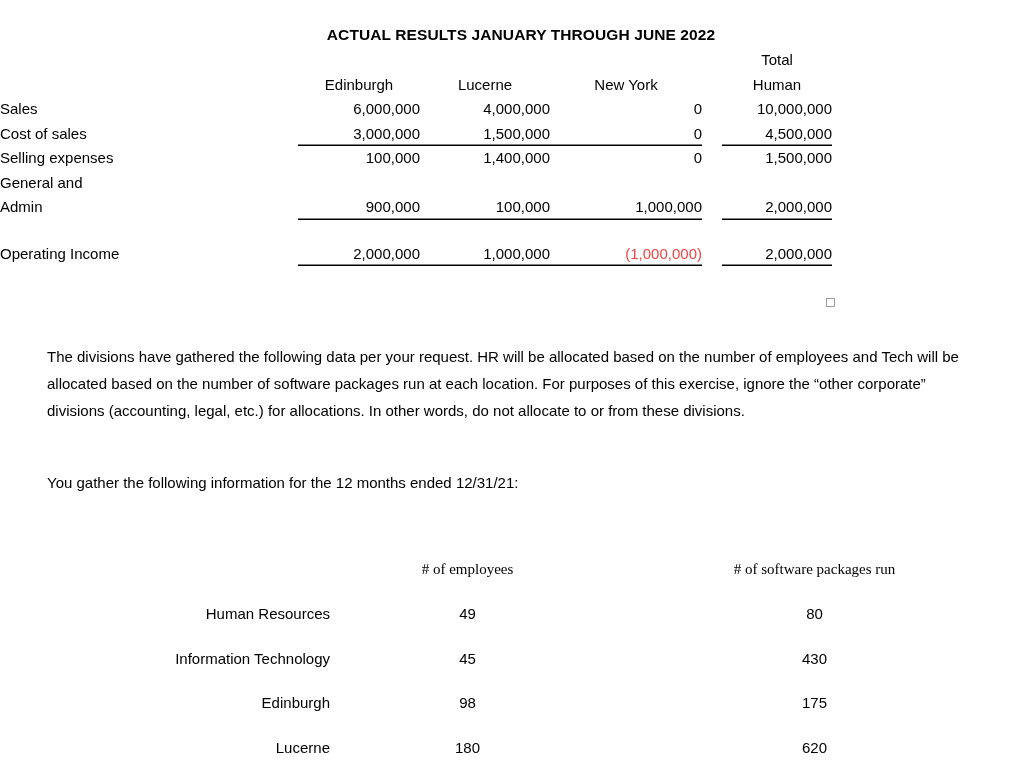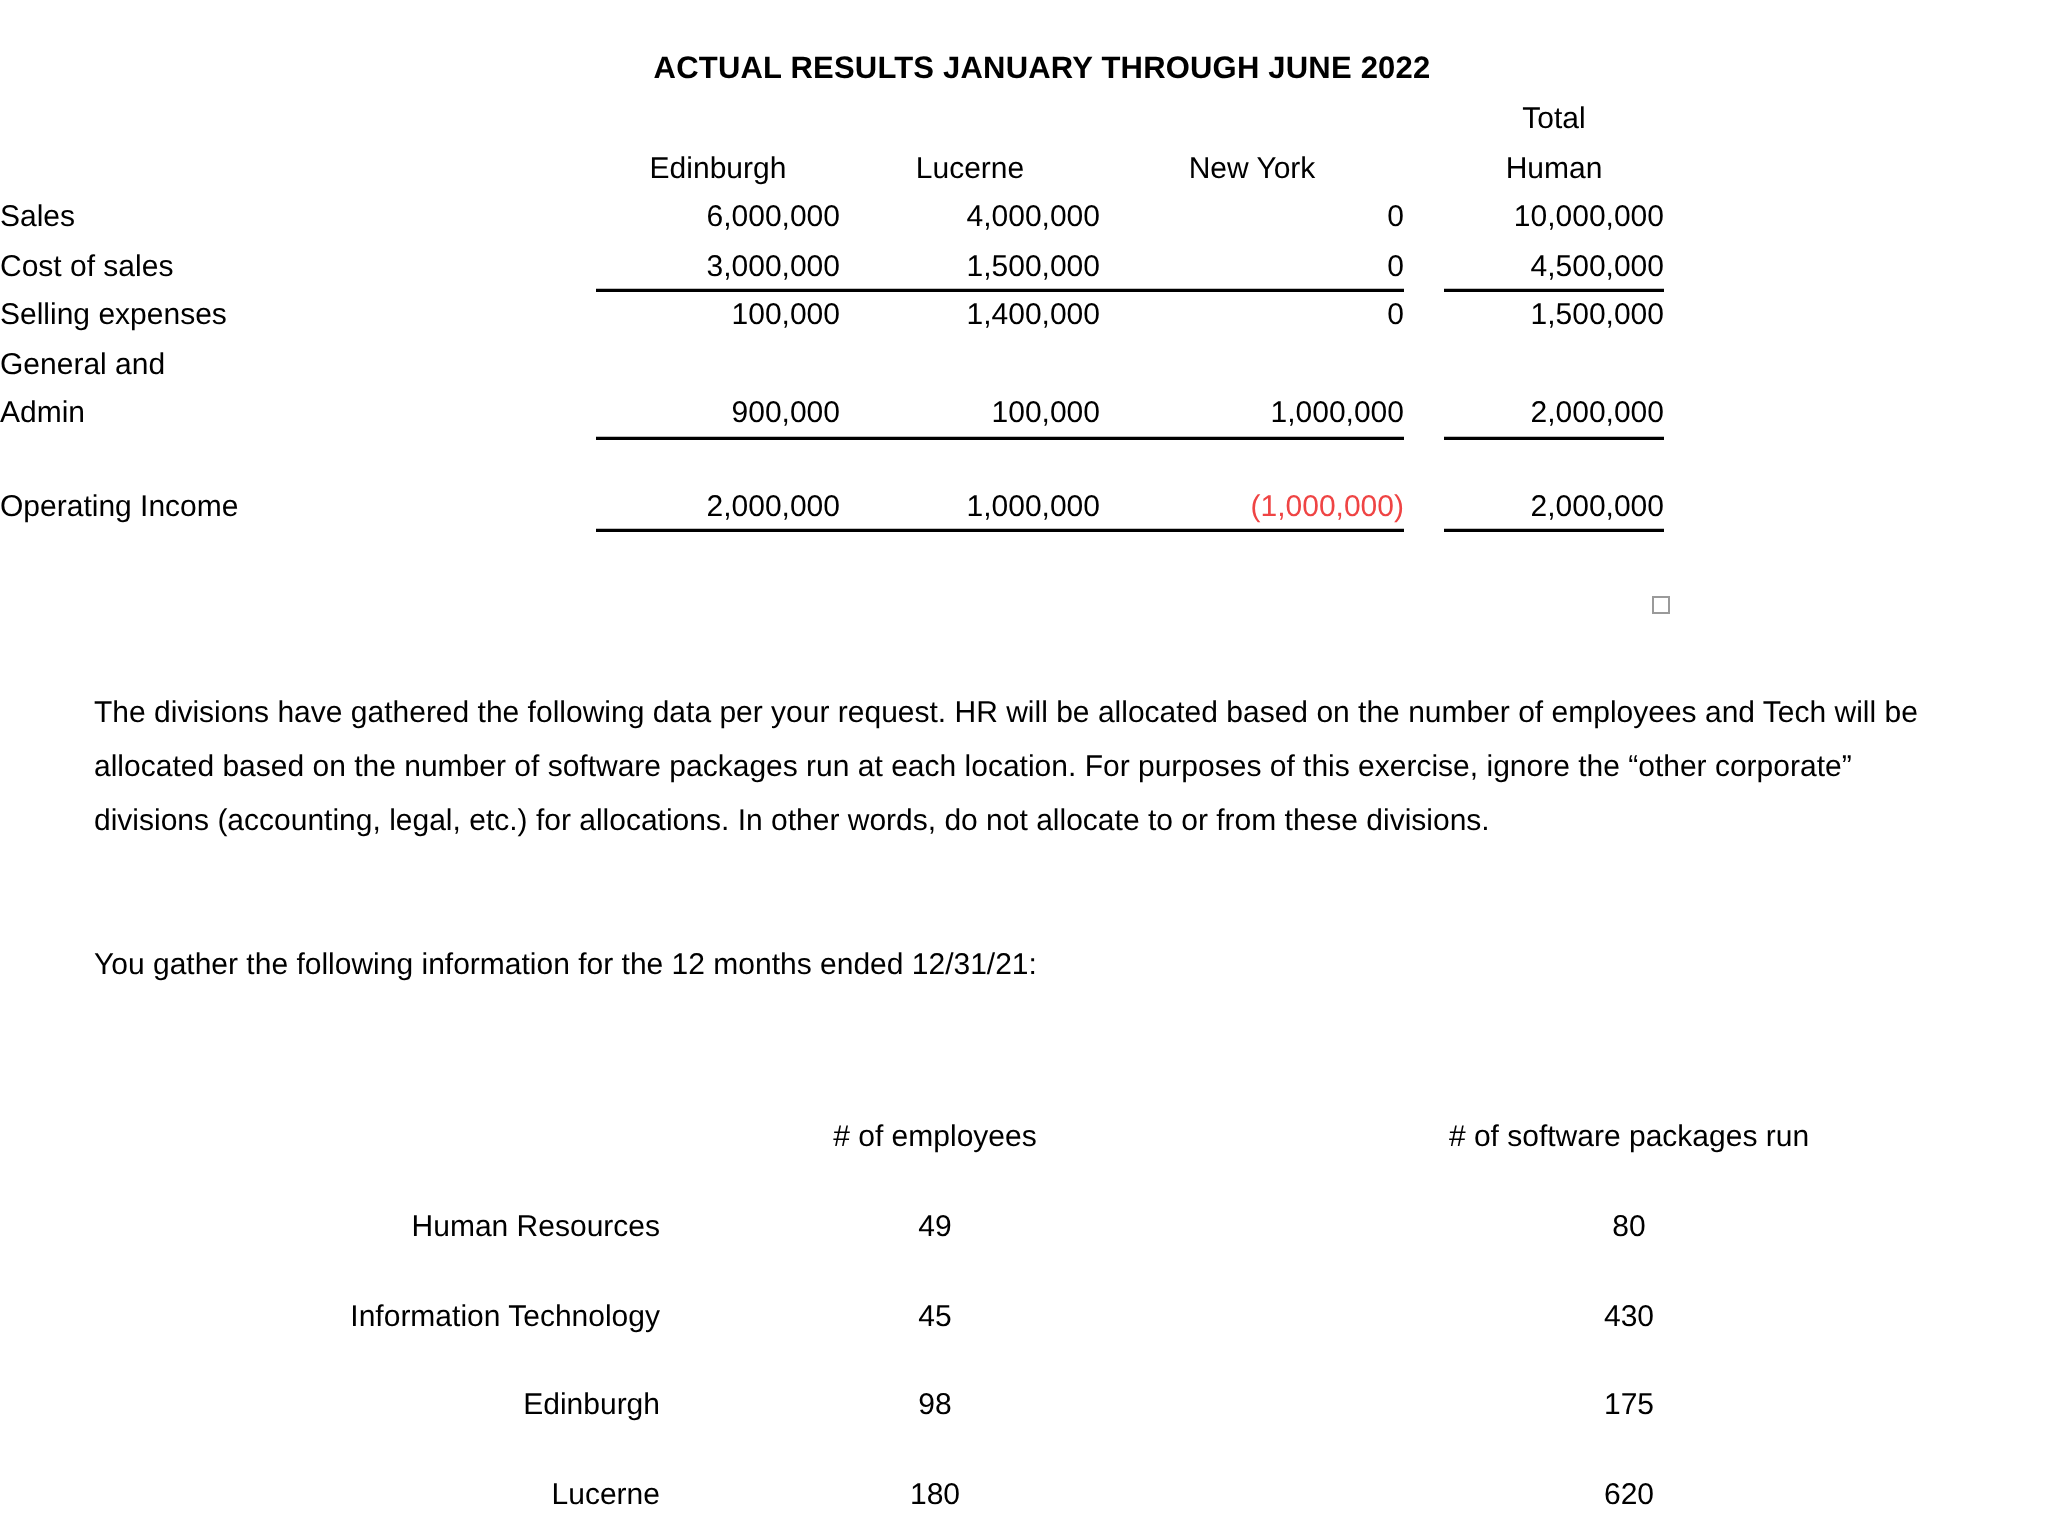--- a/index.html
+++ b/index.html
@@ -134,21 +134,21 @@
   .d-lbl {
     padding-left: 47px;
     text-align: right;
   }
   .d-val {
     text-align: center;
   }
   .d-hdr {
     text-align: center;
   }
-  .data-table tr.hdr-row td { height: 45px; }
+  .data-table tr.hdr-row td { height: 45px; font-family: Liberation Serif, serif; }
 </style>
 </head>
 <body>
 
 <div class="page">
 
   <div class="doc-title">ACTUAL RESULTS JANUARY THROUGH JUNE 2022</div>
 
   <table class="fin-table">
     <colgroup>

